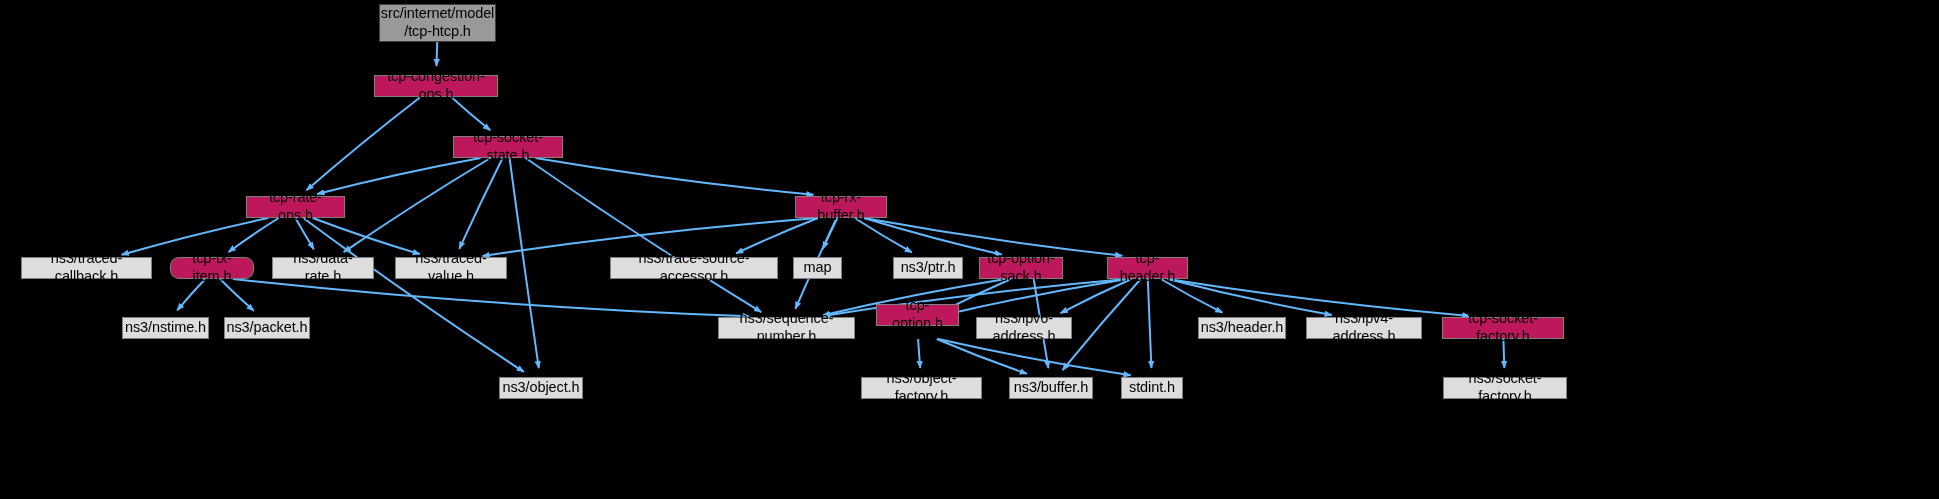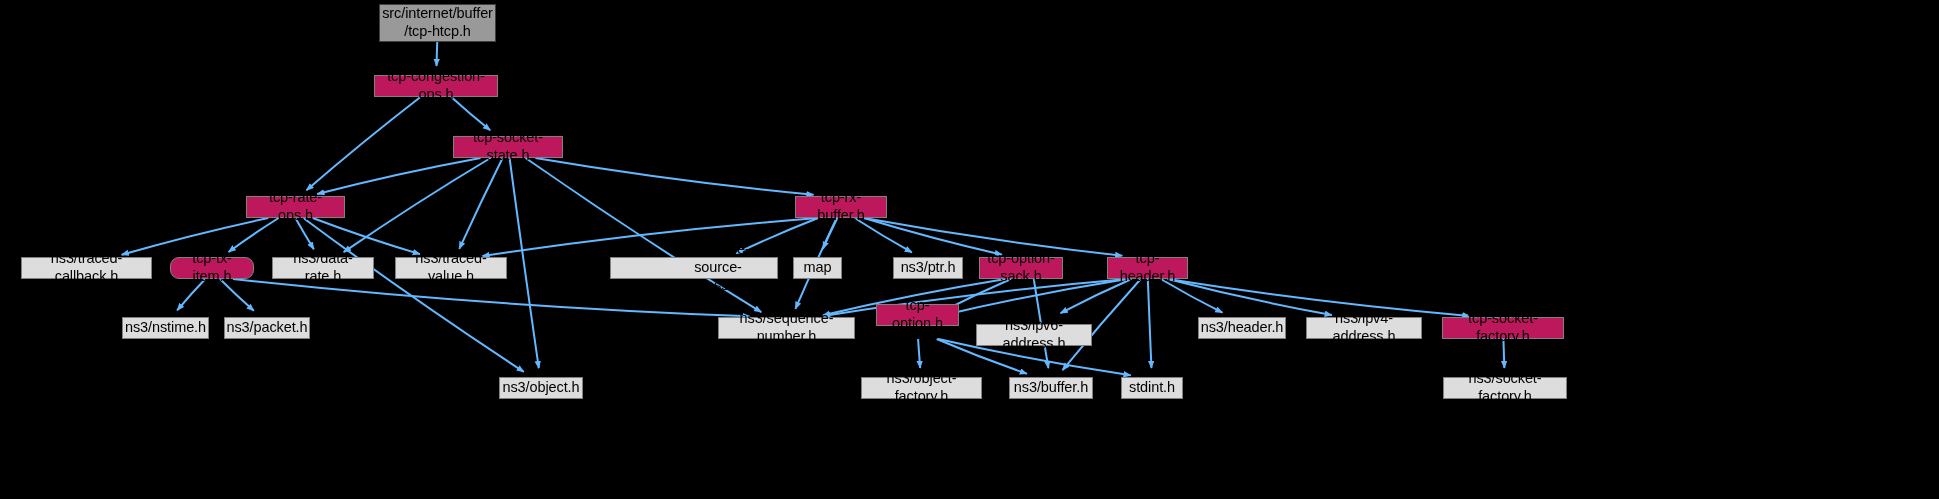--- a/index.html
+++ b/index.html
@@ -100,40 +100,40 @@
         <path d="M1167.7176,279 Q1317.9344050908358,302.85048715945584 1469.4713722783201,315.907356809602" fill="none" stroke="#63b8ff" stroke-width="2" marker-end="url(#arrowhead)"></path>
         <path d="M1140.7257,279 Q1100.5130443037253,323.62664436238606 1062.5333916457914,370.1684647949464" fill="none" stroke="#63b8ff" stroke-width="2" marker-end="url(#arrowhead)"></path>
         <path d="M1147.8159,279 Q1149.557546092842,323.5065616660699 1151.438684687945,368.00744570261924" fill="none" stroke="#63b8ff" stroke-width="2" marker-end="url(#arrowhead)"></path>
         <path d="M918.0754666666667,339 Q919.0765389714361,353.51517745141285 920.173503725639,368.0234230563583" fill="none" stroke="#63b8ff" stroke-width="2" marker-end="url(#arrowhead)"></path>
         <path d="M936.7062,339 Q981.1838674899222,357.9916176013158 1026.9025505148693,373.76331589043815" fill="none" stroke="#63b8ff" stroke-width="2" marker-end="url(#arrowhead)"></path>
         <path d="M938.2168,339 Q1033.7834531337417,360.62652795303256 1130.6570203685721,375.33040069755043" fill="none" stroke="#63b8ff" stroke-width="2" marker-end="url(#arrowhead)"></path>
         <path d="M1503.4229333333333,339 Q1503.8707893775234,353.50305121169555 1504.3616682280176,368.004709994039" fill="none" stroke="#63b8ff" stroke-width="2" marker-end="url(#arrowhead)"></path>
       </g>
   </svg>
   <div id="node-layer">
-      <div class="node-box node-root" style="left: 379px; top: 4px; width: 117px; height: 38px;"><span class="node-label">src/internet/buffer
+      <div class="node-box node-root" style="left: 379px; top: 4px; width: 117px; height: 38px;"><span class="node-label">src/internet/model
 /tcp-htcp.h</span></div>
       <div class="node-box node-local" style="left: 374px; top: 75px; width: 124px; height: 22px;"><span class="node-label">tcp-congestion-ops.h</span></div>
       <div class="node-box node-local" style="left: 453px; top: 136px; width: 110px; height: 22px;"><span class="node-label">tcp-socket-state.h</span></div>
       <div class="node-box node-local" style="left: 246px; top: 196px; width: 99px; height: 22px;"><span class="node-label">tcp-rate-ops.h</span></div>
       <div class="node-box node-local" style="left: 795px; top: 196px; width: 92px; height: 22px; text-align: center;"><span class="node-label">tcp-rx-buffer.h</span></div>
       <div class="node-box node-ext" style="left: 21px; top: 257px; width: 131px; height: 22px;"><span class="node-label">ns3/traced-callback.h</span></div>
       <div class="node-box node-local" style="left: 170px; top: 257px; width: 84px; height: 22px; border-radius: 9px;"><span class="node-label">tcp-tx-item.h</span></div>
       <div class="node-box node-ext" style="left: 272px; top: 257px; width: 102px; height: 22px;"><span class="node-label">ns3/data-rate.h</span></div>
       <div class="node-box node-ext" style="left: 395px; top: 257px; width: 112px; height: 22px;"><span class="node-label">ns3/traced-value.h</span></div>
-      <div class="node-box node-ext" style="left: 610px; top: 257px; width: 168px; height: 22px; padding-left: 48px;"><span class="node-label">ns3/trace-source-accessor.h</span></div>
+      <div class="node-box node-ext" style="left: 610px; top: 257px; width: 168px; height: 22px;"><span class="node-label">ns3/trace-source-accessor.h</span></div>
       <div class="node-box node-ext" style="left: 793px; top: 257px; width: 49px; height: 22px;"><span class="node-label">map</span></div>
       <div class="node-box node-ext" style="left: 893px; top: 257px; width: 70px; height: 22px;"><span class="node-label">ns3/ptr.h</span></div>
       <div class="node-box node-local" style="left: 979px; top: 257px; width: 84px; height: 22px;"><span class="node-label">tcp-option-sack.h</span></div>
       <div class="node-box node-local" style="left: 1107px; top: 257px; width: 81px; height: 22px;"><span class="node-label">tcp-header.h</span></div>
       <div class="node-box node-ext" style="left: 122px; top: 317px; width: 87px; height: 22px;"><span class="node-label">ns3/nstime.h</span></div>
       <div class="node-box node-ext" style="left: 224px; top: 317px; width: 86px; height: 22px;"><span class="node-label">ns3/packet.h</span></div>
       <div class="node-box node-ext" style="left: 718px; top: 317px; width: 137px; height: 22px;"><span class="node-label">ns3/sequence-number.h</span></div>
       <div class="node-box node-local" style="left: 876px; top: 304px; width: 83px; height: 22px;"><span class="node-label">tcp-option.h</span></div>
-      <div class="node-box node-ext" style="left: 976px; top: 324px; width: 116px; height: 22px;"><span class="node-label">ns3/ipv6-address.h</span></div>
+      <div class="node-box node-ext" style="left: 976px; top: 317px; width: 96px; height: 22px;"><span class="node-label">ns3/ipv6-address.h</span></div>
       <div class="node-box node-ext" style="left: 1198px; top: 317px; width: 88px; height: 22px;"><span class="node-label">ns3/header.h</span></div>
       <div class="node-box node-ext" style="left: 1306px; top: 317px; width: 116px; height: 22px;"><span class="node-label">ns3/ipv4-address.h</span></div>
       <div class="node-box node-local" style="left: 1442px; top: 317px; width: 122px; height: 22px;"><span class="node-label">tcp-socket-factory.h</span></div>
       <div class="node-box node-ext" style="left: 499px; top: 377px; width: 84px; height: 22px;"><span class="node-label">ns3/object.h</span></div>
       <div class="node-box node-ext" style="left: 861px; top: 377px; width: 121px; height: 22px;"><span class="node-label">ns3/object-factory.h</span></div>
       <div class="node-box node-ext" style="left: 1009px; top: 377px; width: 84px; height: 22px;"><span class="node-label">ns3/buffer.h</span></div>
       <div class="node-box node-ext" style="left: 1121px; top: 377px; width: 62px; height: 22px;"><span class="node-label">stdint.h</span></div>
       <div class="node-box node-ext" style="left: 1443px; top: 377px; width: 124px; height: 22px;"><span class="node-label">ns3/socket-factory.h</span></div>
     </div>
 </div>

